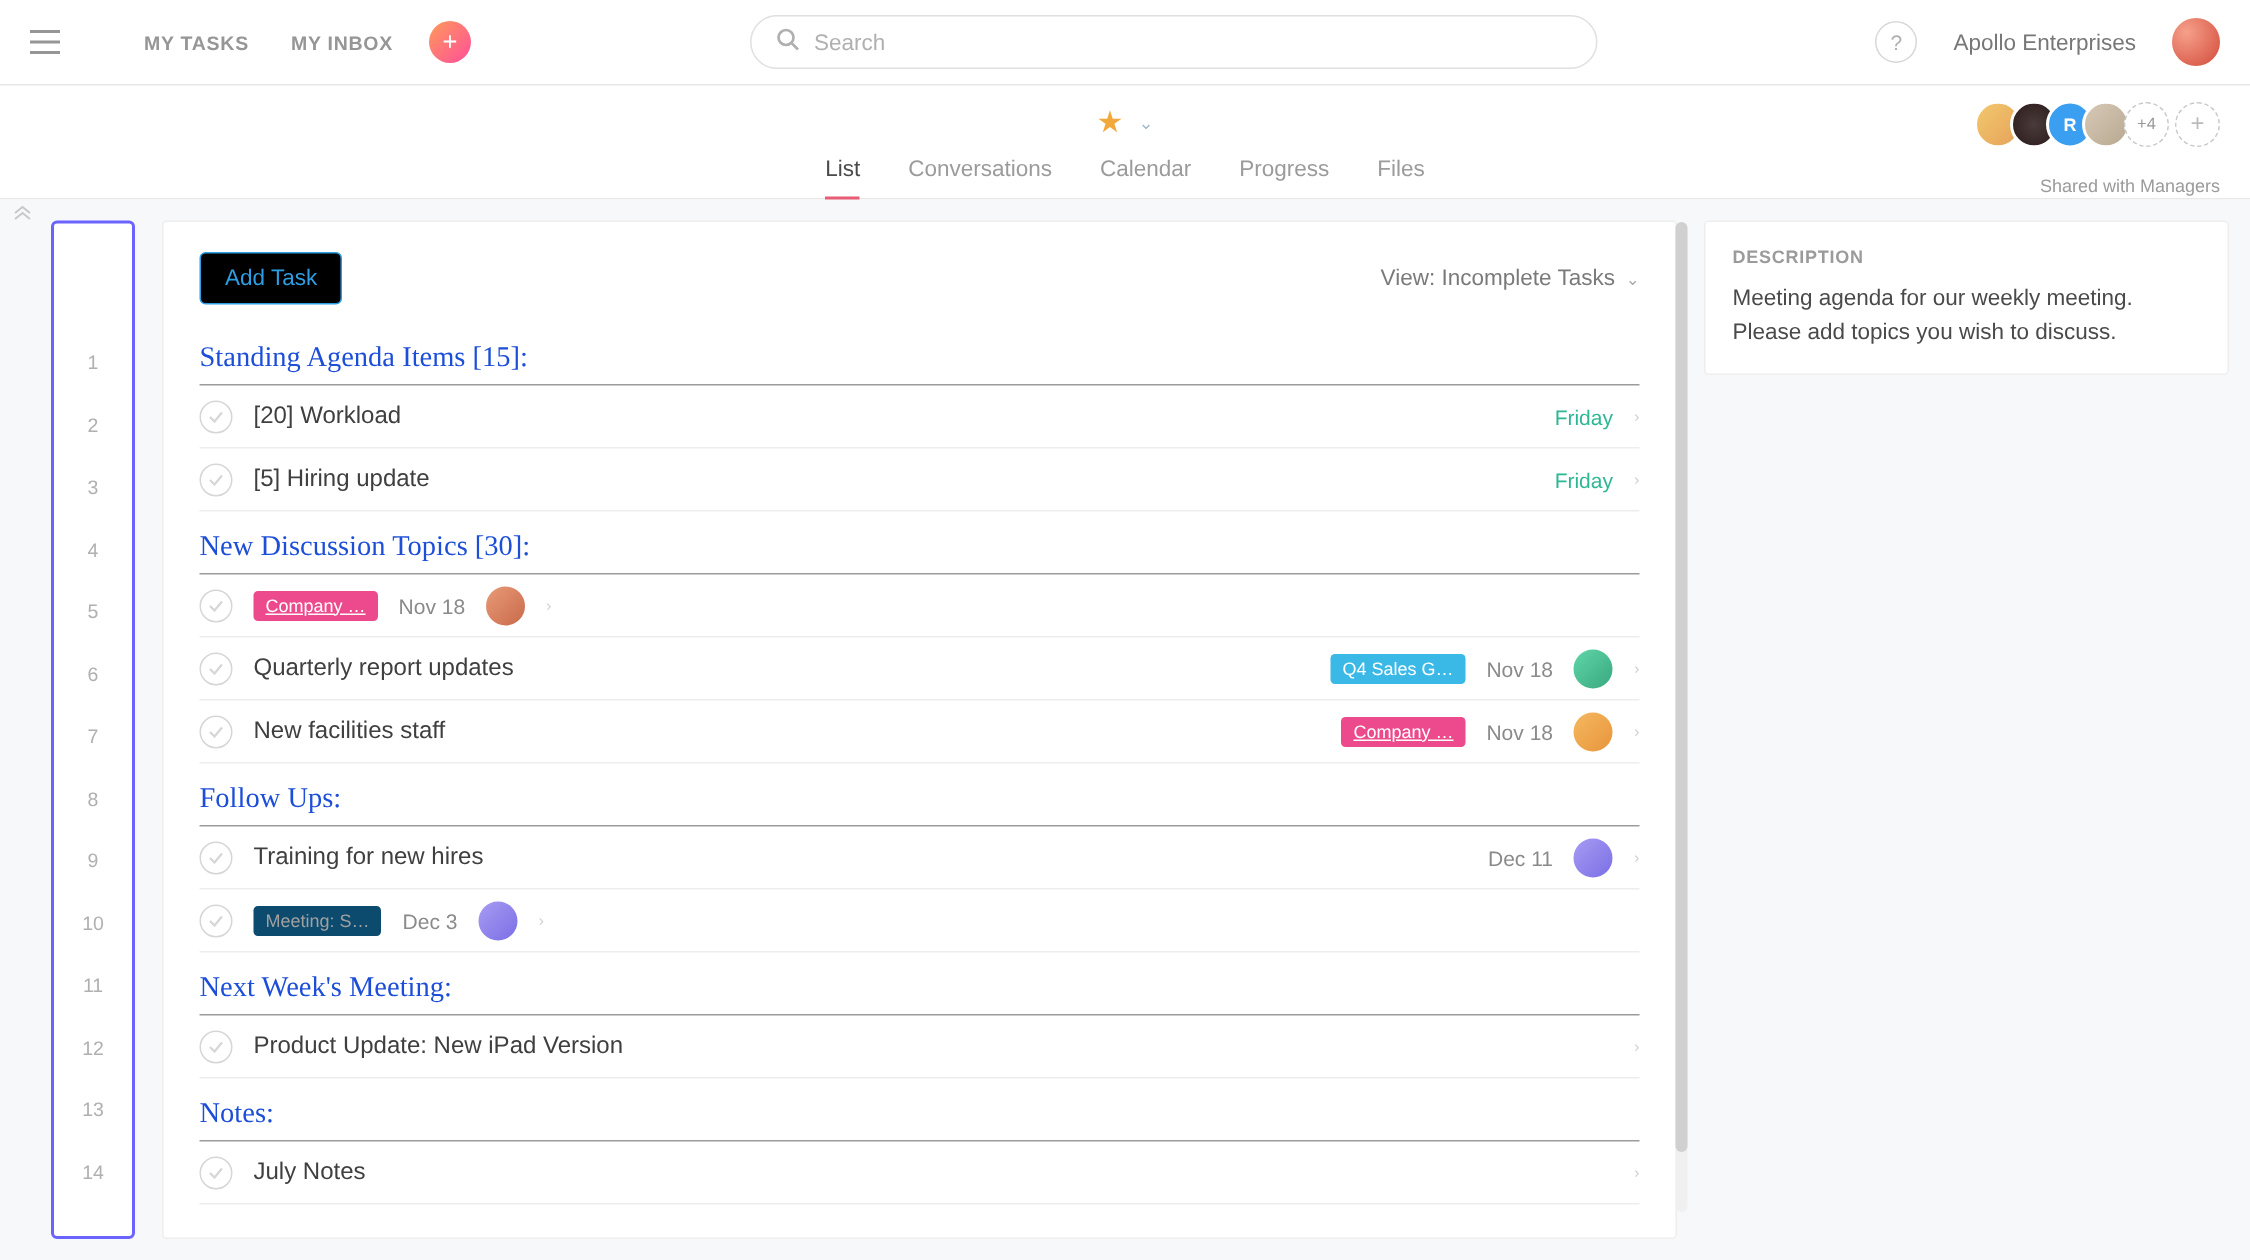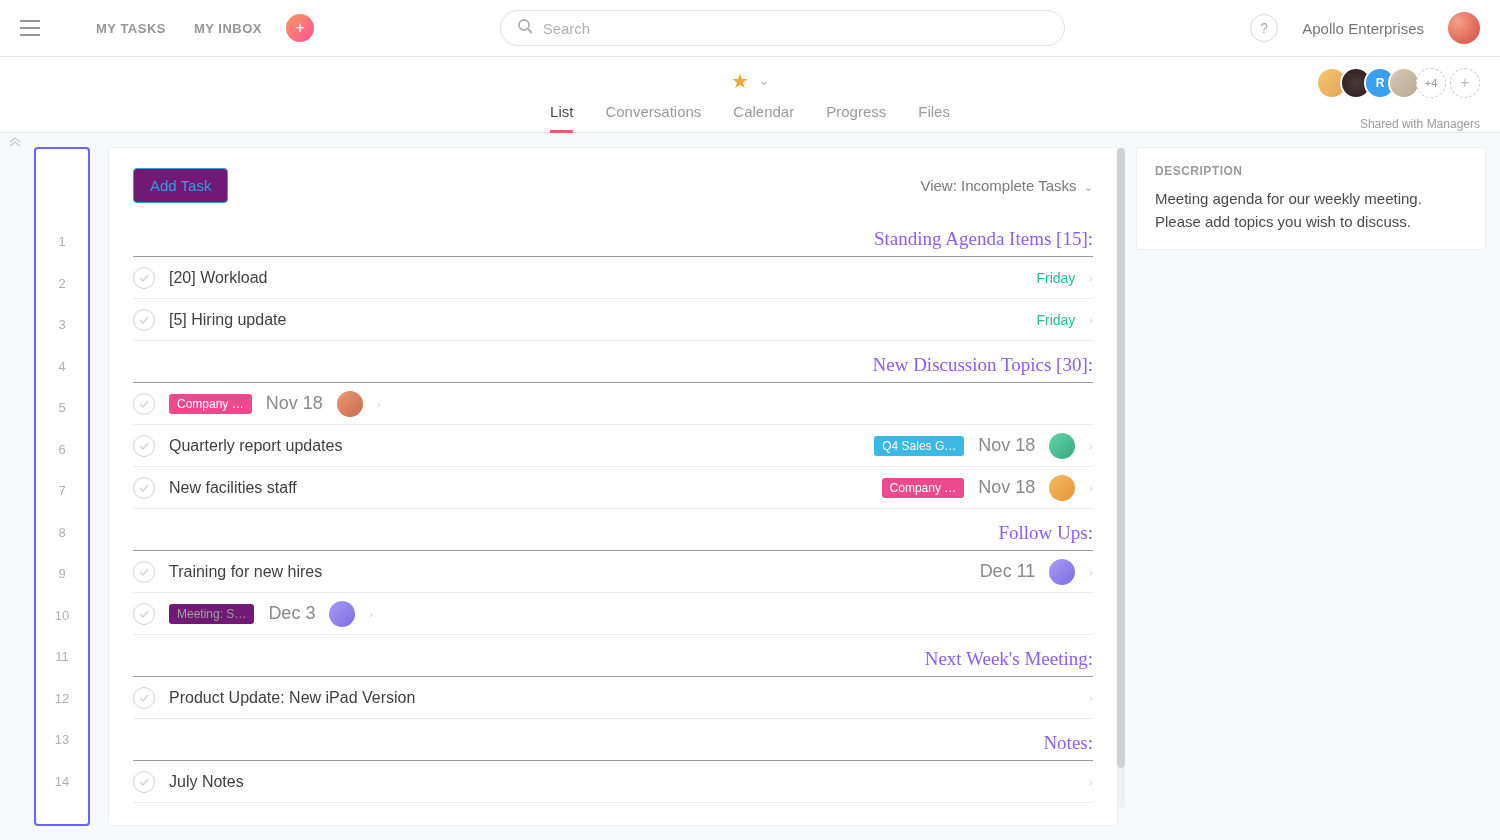--- a/index.html
+++ b/index.html
@@ -40,34 +40,34 @@
   .body { display:flex; height: calc(840px - 57px - 76px); background:#f6f8f9; position:relative; }
 
   .gutter-expand { width: 30px; display:flex; align-items:flex-start; justify-content:center; padding-top:4px; color:#c8c8c8; font-size:11px; cursor:pointer; }
 
   .content-wrap { flex:1; display:flex; gap:18px; padding: 14px 14px 14px 4px; }
   .linecol { width: 56px; border:2px solid #6b63ff; border-radius:4px; background:#fff; padding-top:72px; }
   .linecol .num { height:41.5px; display:flex; align-items:center; justify-content:center; font-size:13px; color:#b0b0b0; }
 
   .listpanel { flex:1; background:#fff; border:1px solid #eee; border-radius:3px; padding: 20px 24px; position:relative; }
   .listpanel-toolbar { display:flex; align-items:center; justify-content:space-between; margin-bottom:18px; }
-  .add-task-btn { border:1px solid #2d9ee4; color:#2d9ee4; background:#701a75; padding:8px 16px; border-radius:4px; font-size:15px; cursor:pointer; }
+  .add-task-btn { border:1px solid #2d9ee4; color:#2d9ee4; background:#000000; padding:8px 16px; border-radius:4px; font-size:15px; cursor:pointer; }
   .view-selector { color:#7a7a7a; font-size:15px; cursor:pointer; }
   .view-selector .chev2 { font-size:11px; color:#aaa; margin-left:3px; }
 
-  .section-head { font-family: Georgia, 'Times New Roman', serif; font-size:19px; color:#8b5cf6; border-bottom:1px solid #9b9b9b; padding:7px 0 6px; margin-top:6px; text-decoration: underline; text-decoration-color: transparent; text-align: right; }
+  .section-head { font-family: Georgia, 'Times New Roman', serif; font-size:19px; color:#1d4ed8; border-bottom:1px solid #9b9b9b; padding:7px 0 6px; margin-top:6px; text-decoration: underline; text-decoration-color: transparent; }
 
   .task-row { display:flex; align-items:center; gap:14px; height:42px; border-bottom:1px solid #ededed; cursor:pointer; }
   .check { width:22px; height:22px; border:1.5px solid #d6d6d6; border-radius:50%; display:flex; align-items:center; justify-content:center; color:#d6d6d6; font-size:11px; flex-shrink:0; }
   .task-title { flex:1; font-size:16px; color:#3f3f3f; }
-  .tagsubtle { background:#701a75; color:#a0a0a0; font-size:12px; padding:3px 8px; border-radius:3px; white-space:nowrap; }
-  .tagpink { background:#ec4a8d; color:#fff; font-size:12px; padding:3px 8px; border-radius:3px; white-space:nowrap; font-weight:500; }
+  .tagsubtle { background:#0c4a6e; color:#a0a0a0; font-size:12px; padding:3px 8px; border-radius:3px; white-space:nowrap; }
+  .tagpink { background:#ec4a8d; color:#fff; font-size:12px; padding:3px 8px; border-radius:3px; white-space:nowrap; font-weight:500;text-decoration:underline; }
   .tagblue { background:#3ab8e6; color:#fff; font-size:12px; padding:3px 8px; border-radius:3px; white-space:nowrap; font-weight:500; }
   .due-green { color:#2fb795; font-size:14px; }
-  .due-gray { color:#8a8a8a; font-size:18px; }
+  .due-gray { color:#8a8a8a; font-size:14px; }
   .assignee { width:26px; height:26px; border-radius:50%; }
   .assignee.p1 { background: linear-gradient(135deg,#e99a78,#c86a4a); }
   .assignee.p2 { background: linear-gradient(135deg,#5fd6a8,#3aa880); }
   .assignee.p3 { background: linear-gradient(135deg,#f5b860,#e8953b); }
   .assignee.p4 { background: linear-gradient(135deg,#a79cf2,#7b6ee6); }
   .row-chev { color:#d0d0d0; font-size:11px; }
 
   .scroll-ind { position:absolute; right:-8px; top:0; width:8px; height:660px; background:#f0f0f0; border-radius:4px; }
   .scroll-thumb { position:absolute; top:0; width:8px; height:620px; background:#d0d0d0; border-radius:4px; }
 

